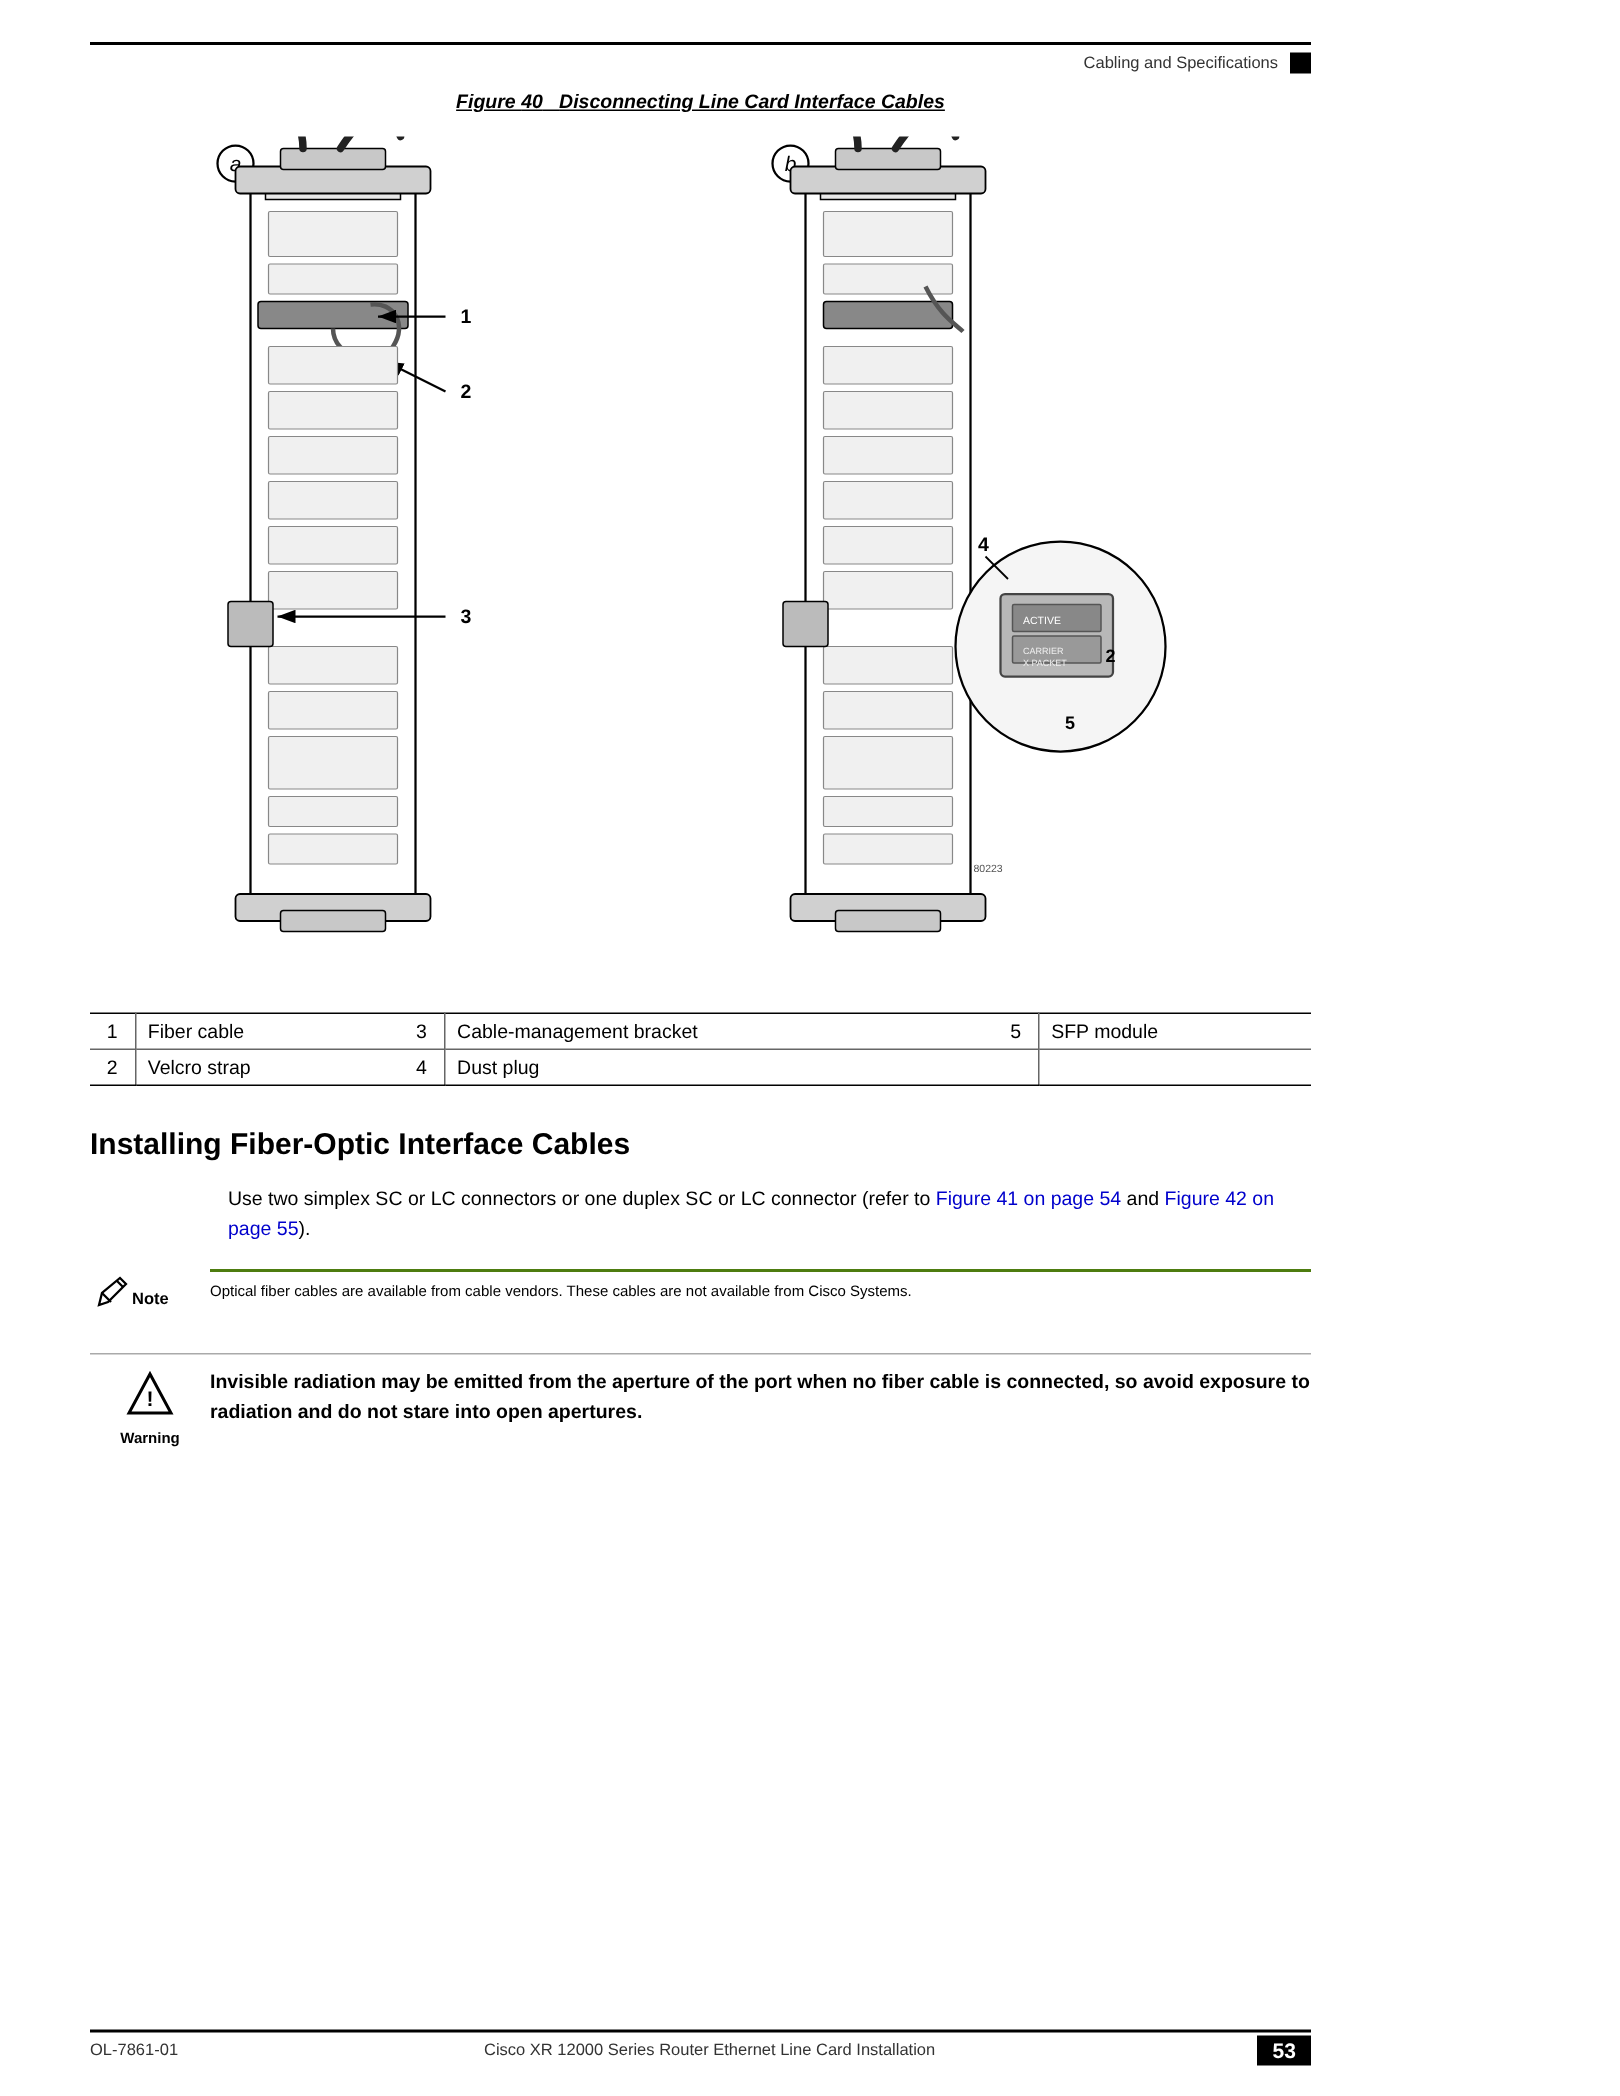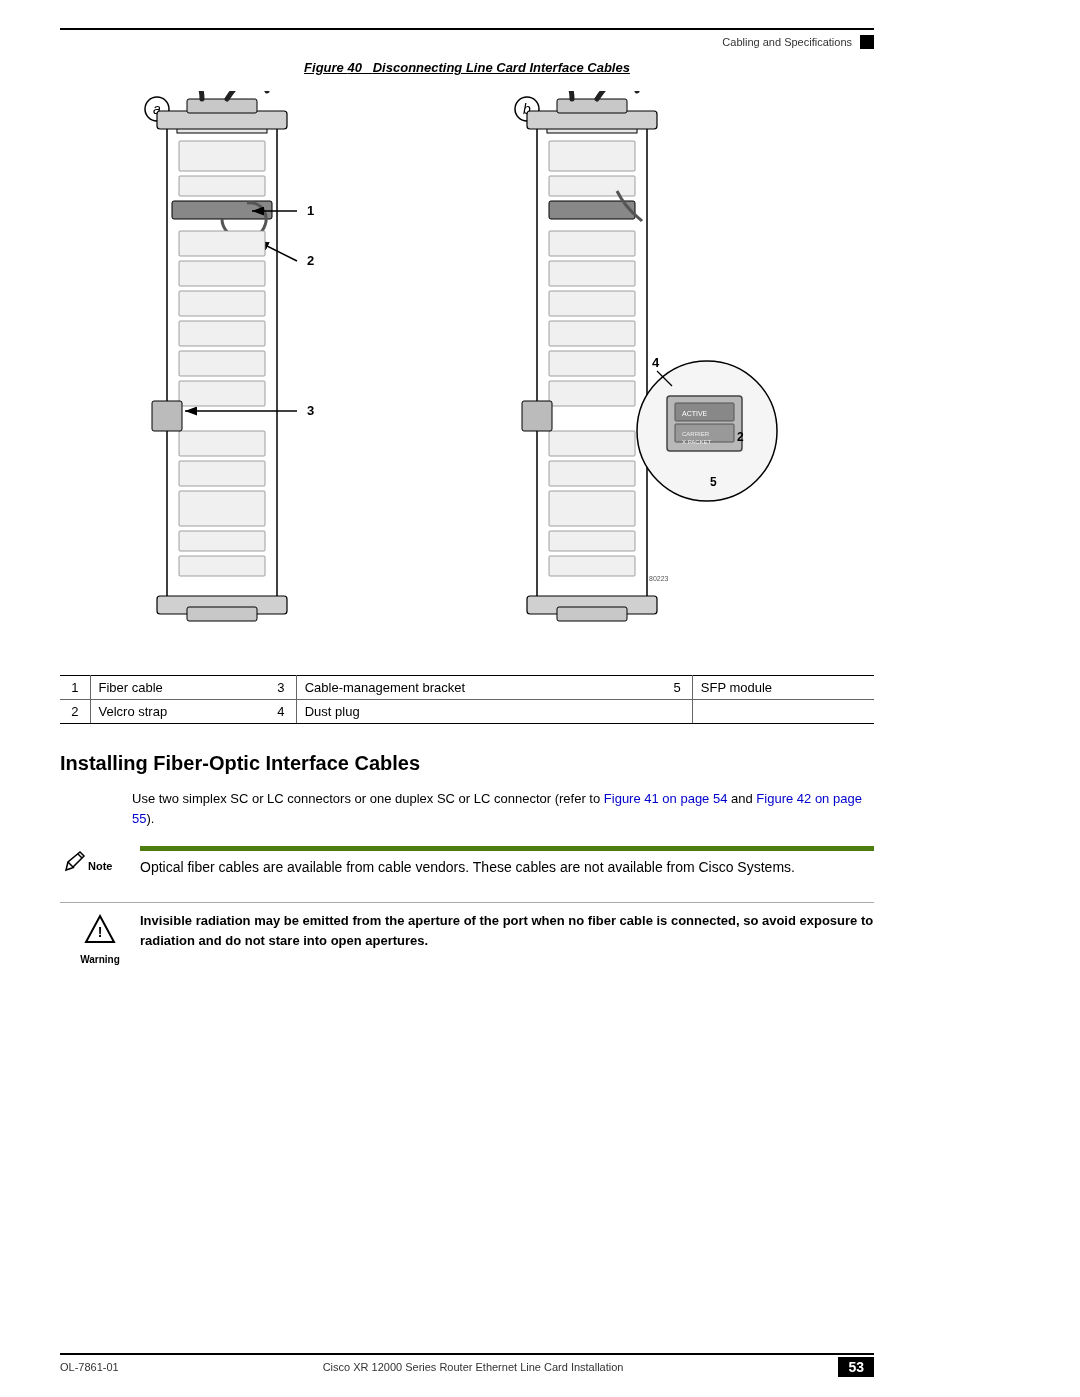--- a/index.html
+++ b/index.html
@@ -119,21 +119,21 @@
 
     
     .section-heading {
       font-size: 20px;
       font-weight: bold;
       margin-bottom: 14px;
     }
 
     
     .body-text {
-      margin-left: 72px;
+      margin-left: 92px;
       margin-bottom: 18px;
       font-size: 13px;
       line-height: 1.5;
     }
     .body-text a, .link-text {
       color: #0000cc;
       text-decoration: none;
     }
 
     
@@ -156,23 +156,23 @@
       font-size: 22px;
       color: #000;
       margin-bottom: 2px;
     }
     .note-label-text {
       font-size: 11px;
       font-weight: bold;
     }
     .note-text {
       flex: 1;
-      font-size: 14px;
+      font-size: 10px;
       line-height: 1.5;
-      border-top: 5px solid #4d7c0f;
+      border-top: 2px solid #4d7c0f;
       padding-top: 6px;
     }
 
     
     .warning-block {
       display: flex;
       align-items: flex-start;
       margin-left: 0;
       margin-bottom: 18px;
       padding-top: 8px;

